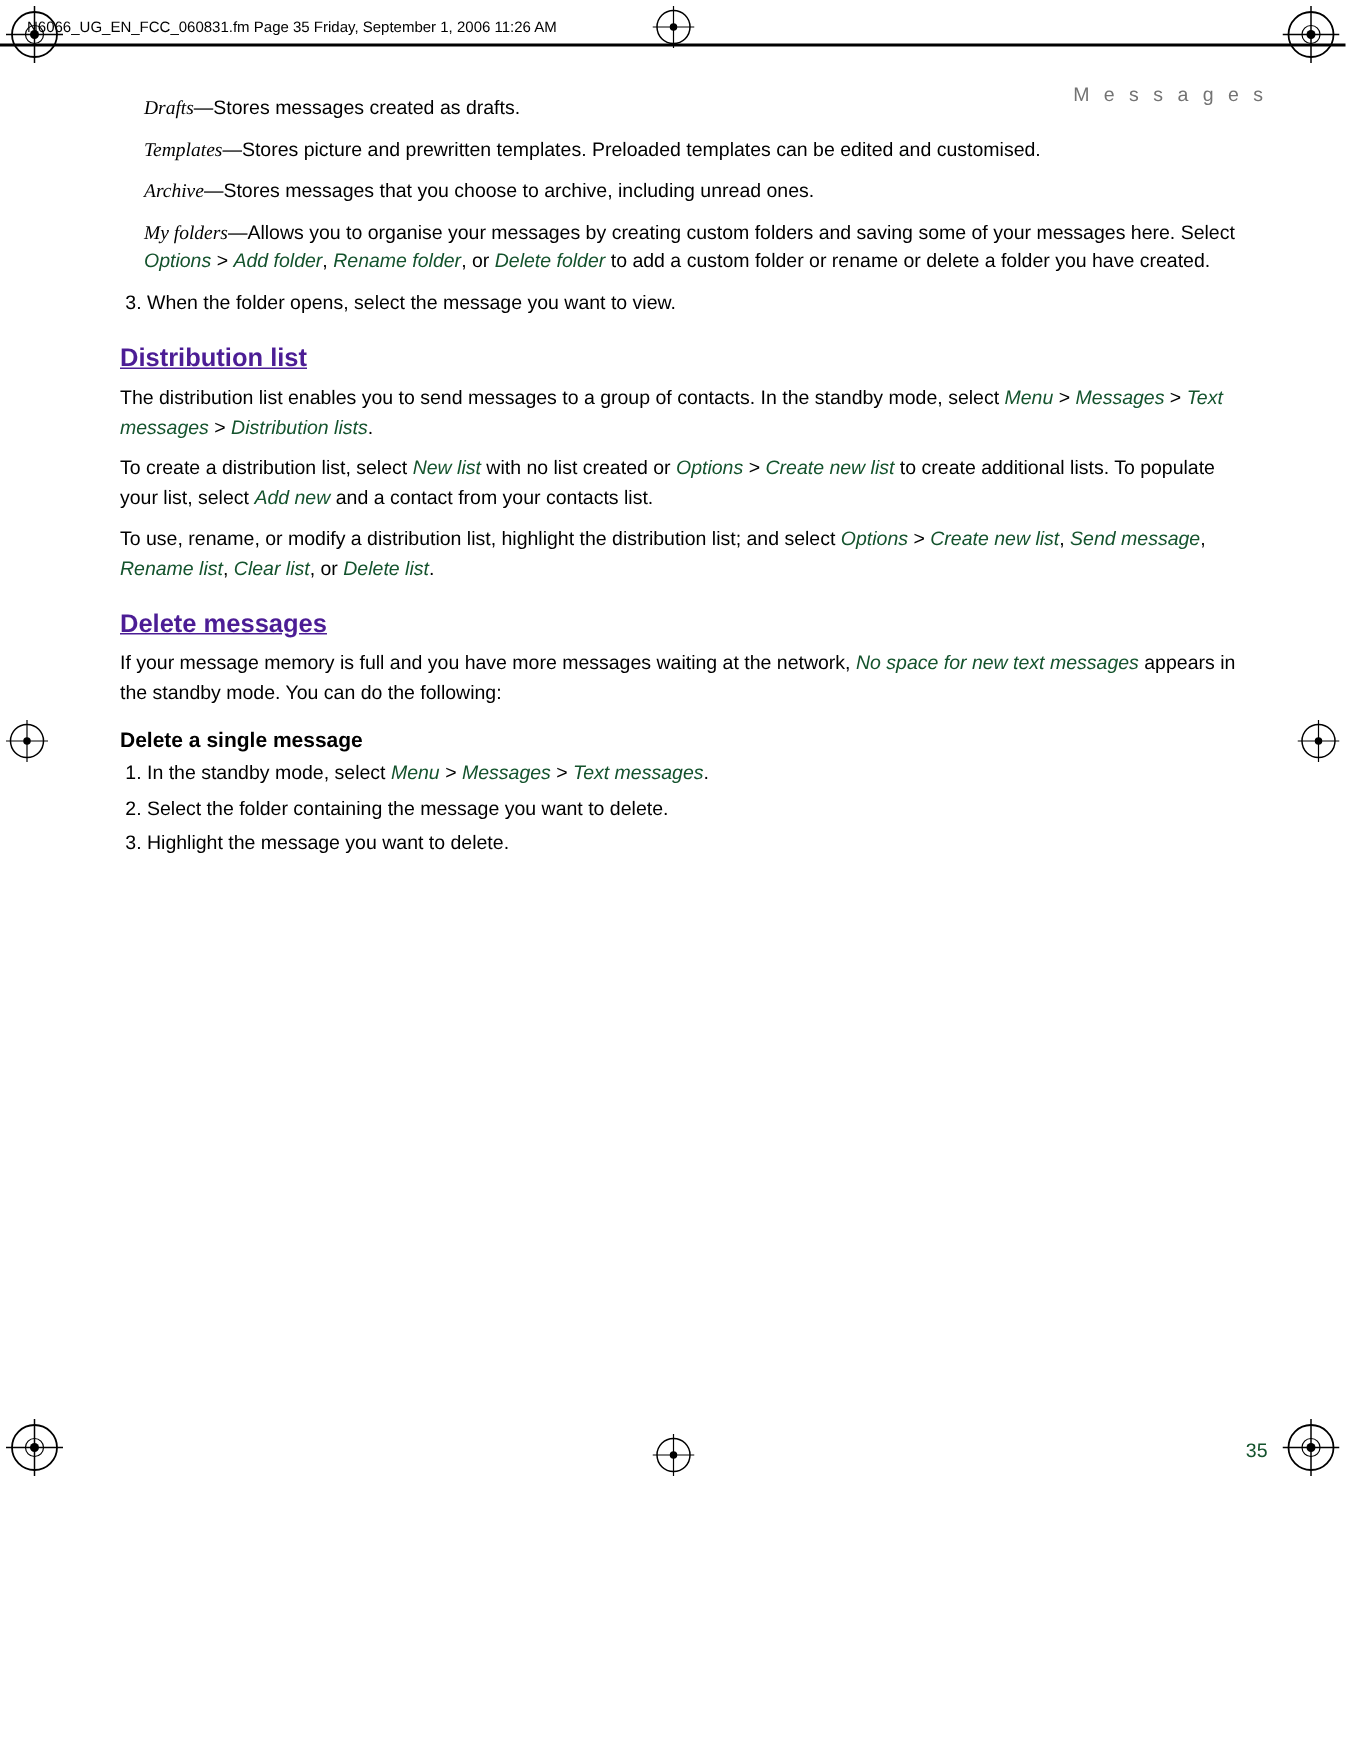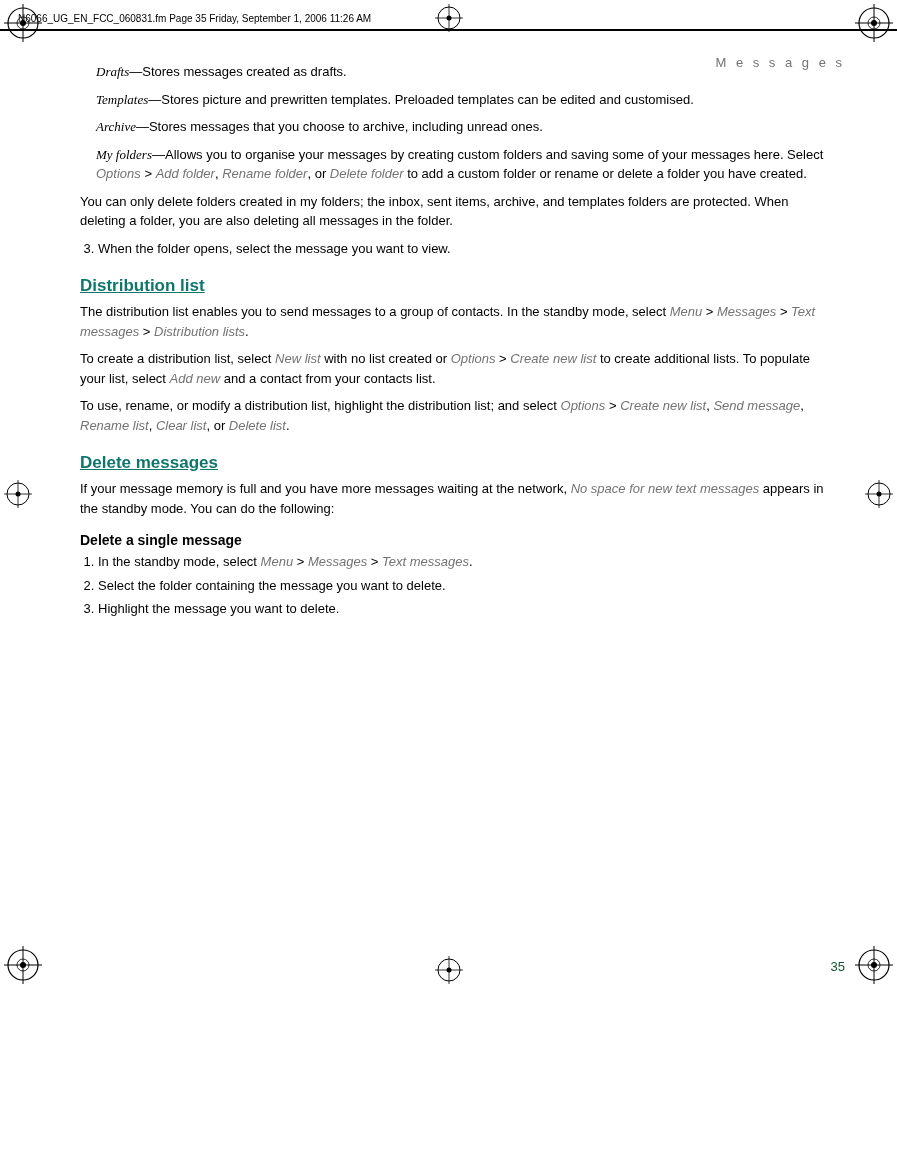--- a/index.html
+++ b/index.html
@@ -131,21 +131,21 @@
       margin-bottom: 8px;
     }
 
     .section-heading {
       font-family: Arial, sans-serif;
       font-size: 17px;
       font-weight: bold;
       text-decoration: underline;
       margin-top: 18px;
       margin-bottom: 6px;
-      color: #0f766e;
+      color: #4c1d95;
     }
 
     .sub-heading {
       font-family: Arial, sans-serif;
       font-size: 14px;
       font-weight: bold;
       margin-top: 14px;
       margin-bottom: 4px;
       color: #000;
     }
@@ -184,21 +184,21 @@
       position: absolute;
       bottom: 14px;
       right: 52px;
       font-family: Arial, sans-serif;
       font-size: 13px;
       color: #14532d;
     }
 
     .menu-link {
       font-style: italic;
-      color: #737373;
+      color: #14532d;
     }
 
     .top-border-line {
       position: absolute;
       top: 30px;
       left: 0;
       right: 0;
       height: 1px;
       background: #000;
     }
@@ -298,23 +298,20 @@
     </div>
 
     <div class="body-text indent-block">
       <span class="italic-link">Archive</span><span>—Stores messages that you choose to archive, including unread ones.</span>
     </div>
 
     <div class="body-text indent-block">
       <span class="italic-link">My folders</span><span>—Allows you to organise your messages by creating custom folders and saving some of your messages here. Select </span><span class="menu-link">Options</span><span> &gt; </span><span class="menu-link">Add folder</span><span>, </span><span class="menu-link">Rename folder</span><span>, or </span><span class="menu-link">Delete folder</span><span> to add a custom folder or rename or delete a folder you have created.</span>
     </div>
 
-    <div class="body-text">
-      <span>You can only delete folders created in my folders; the inbox, sent items, archive, and templates folders are protected. When deleting a folder, you are also deleting all messages in the folder.</span>
-    </div>
 
     <ol class="numbered-list" start="3">
       <li>
         <span>When the folder opens, select the message you want to view.</span>
       </li>
     </ol>
 
     <div class="section-heading">Distribution list</div>
 
     <div class="body-text">

